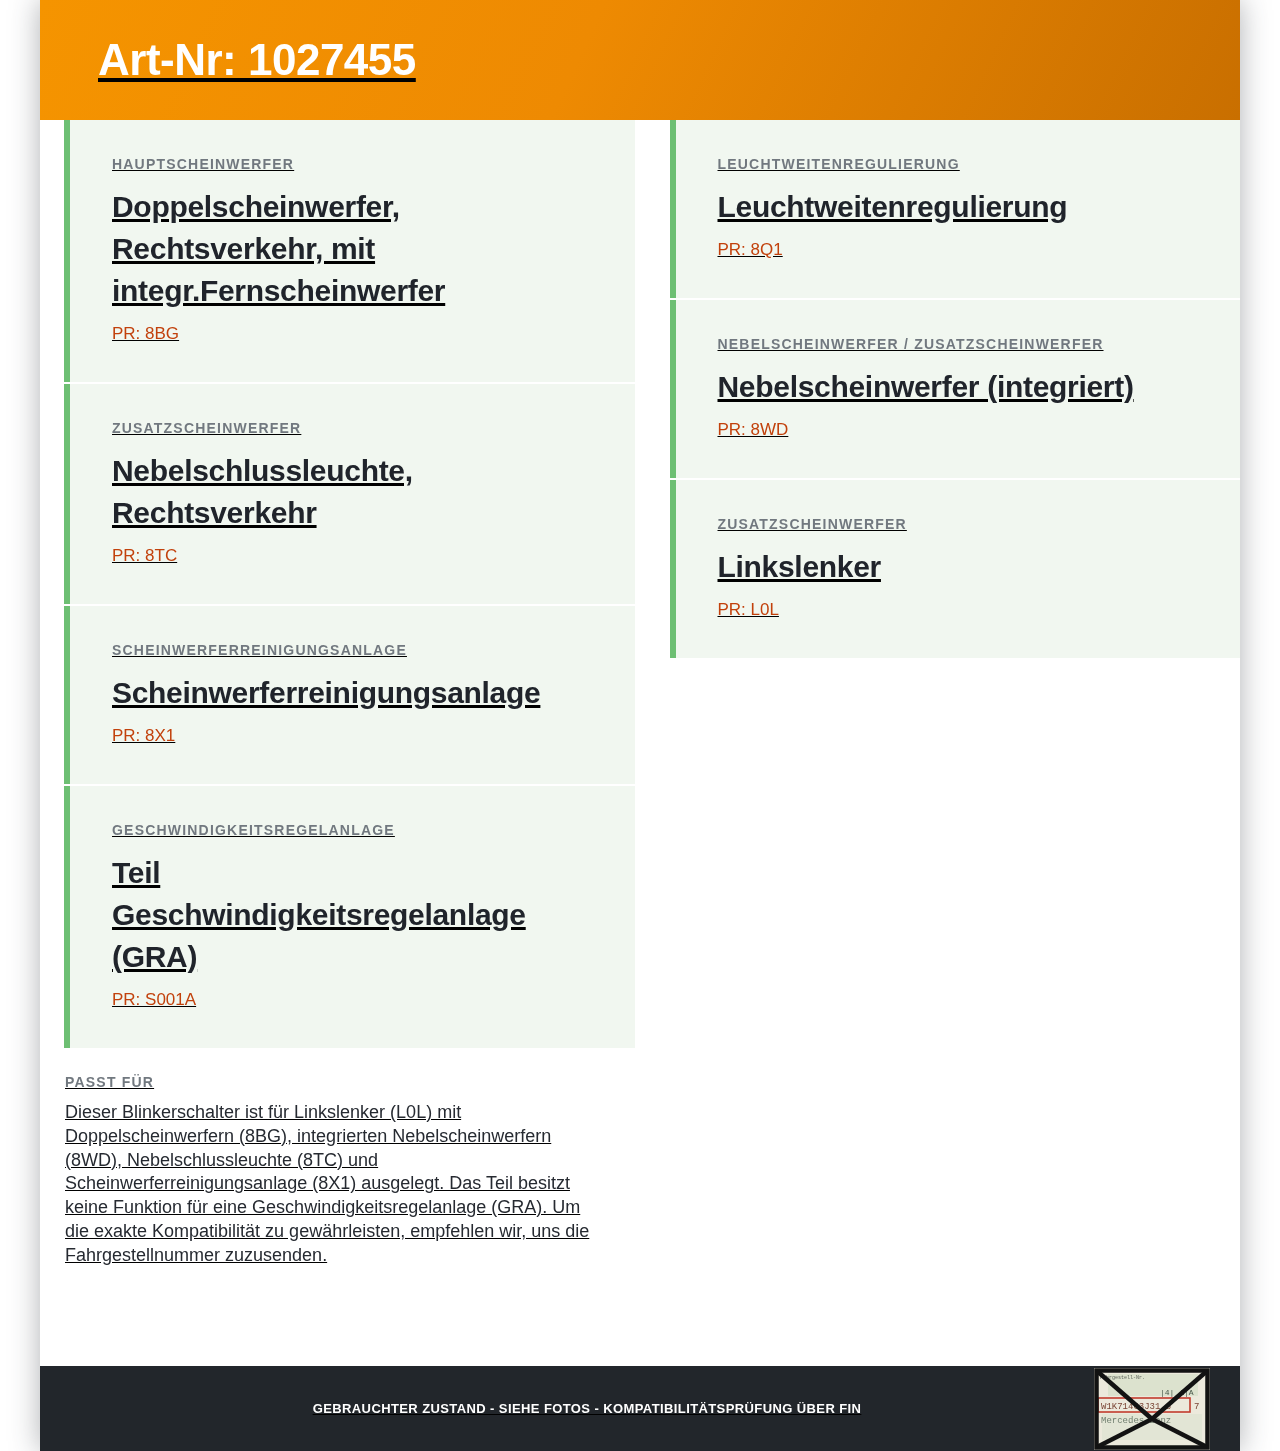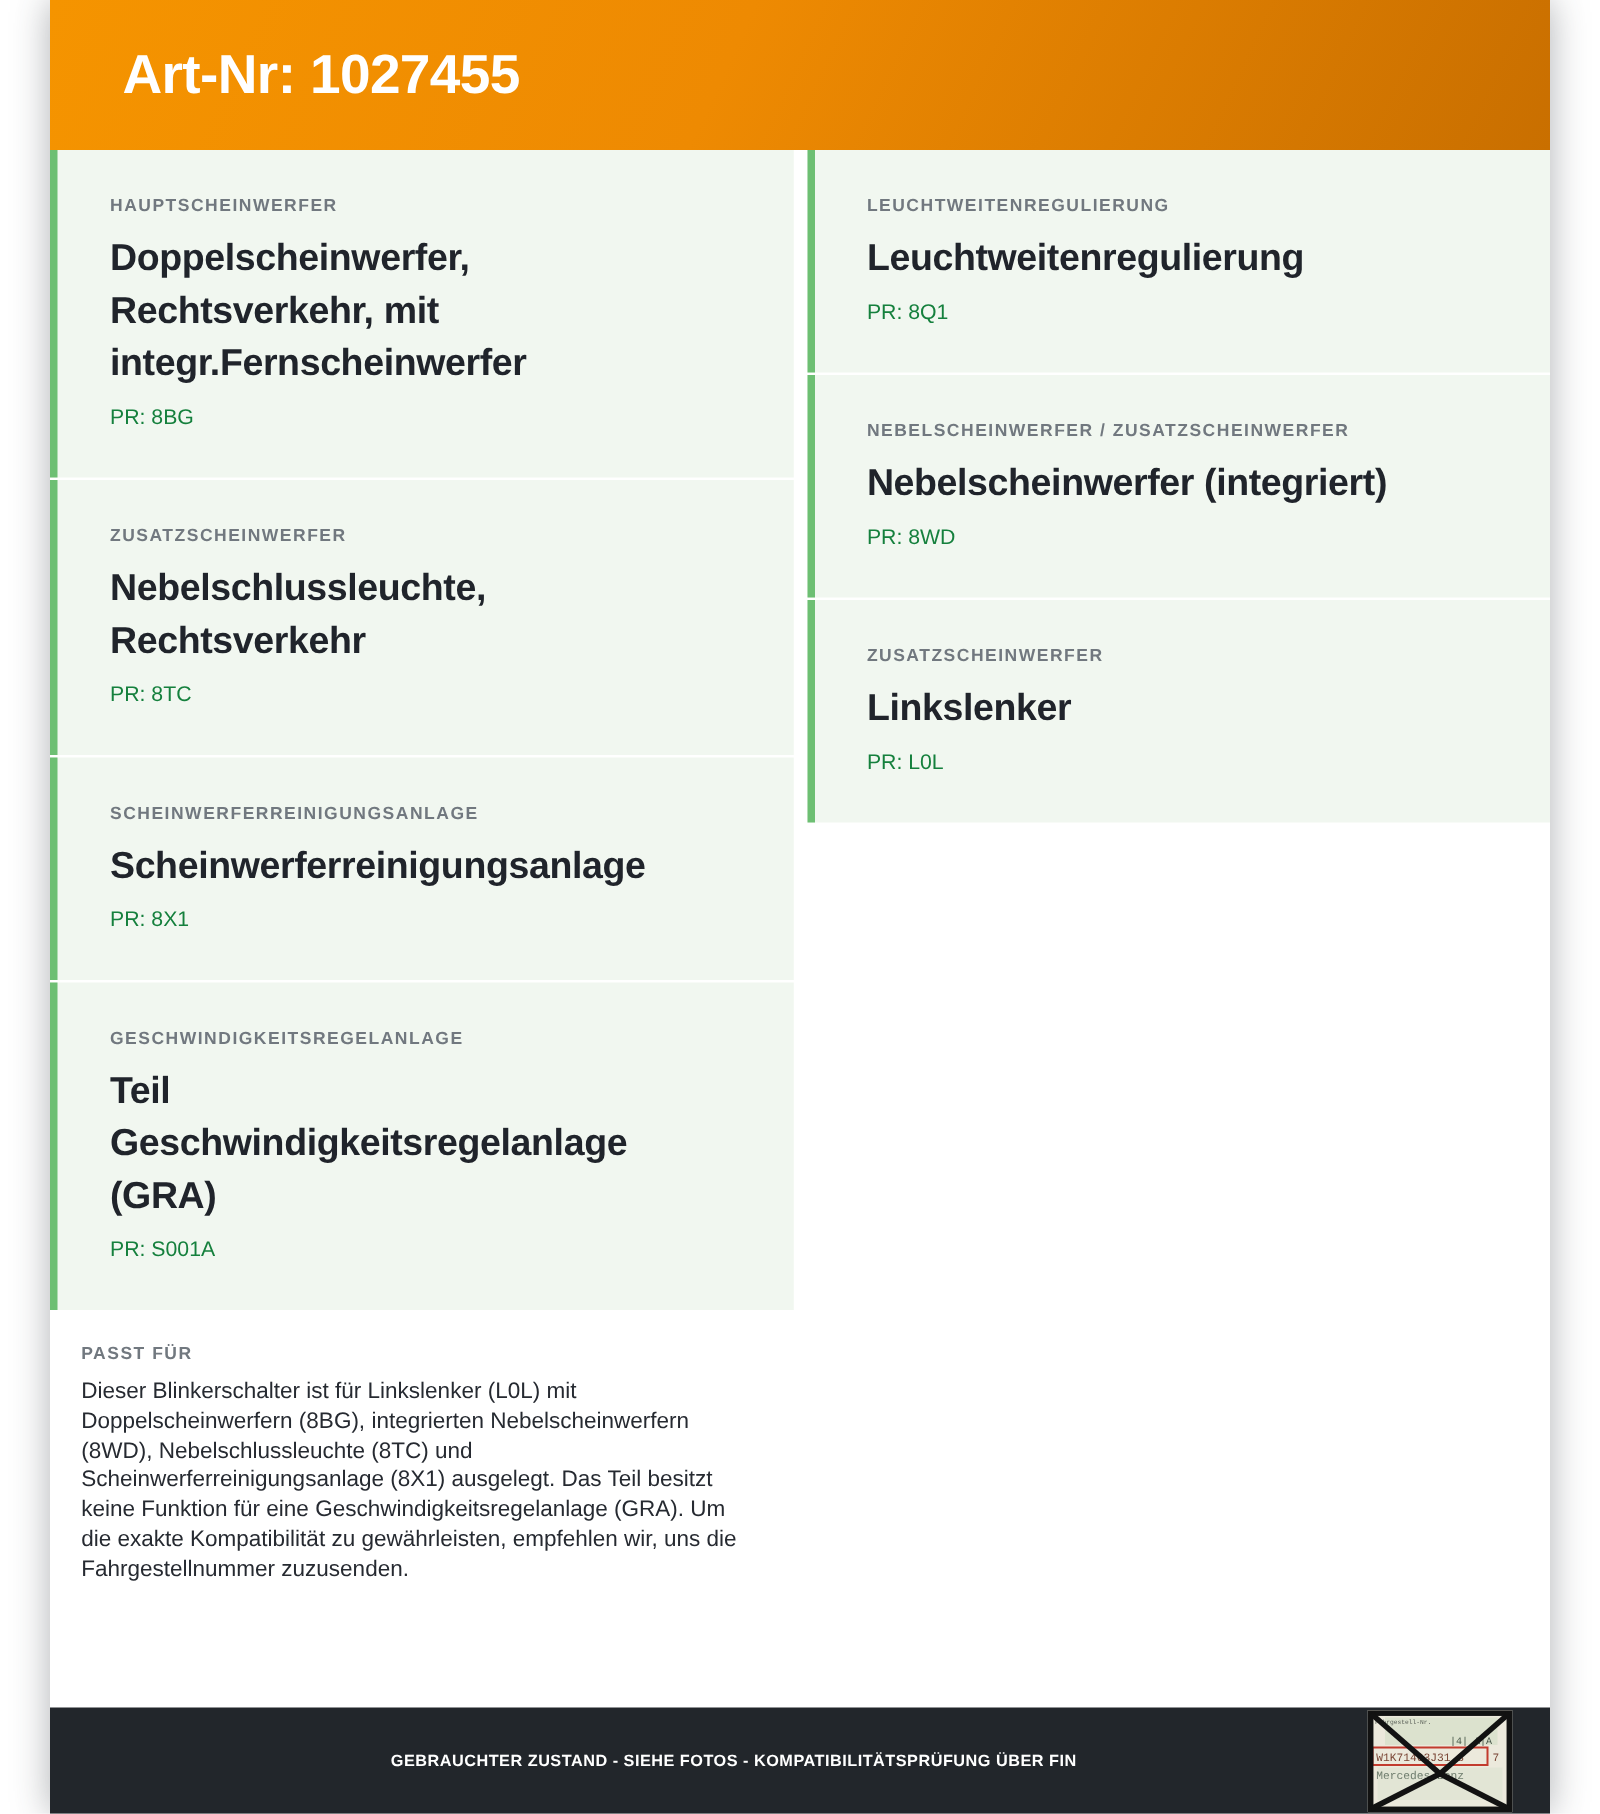--- a/index.html
+++ b/index.html
@@ -12,20 +12,21 @@
     font-family: "Liberation Sans", sans-serif;
   }
   .page-shell {
     width: 1200px;
     margin: 0 40px;
     min-height: 1451px;
     background: #ffffff;
     box-shadow: 0 0 28px rgba(45, 50, 58, 0.38);
     display: flex;
     flex-direction: column;
+    text-decoration: underline;
   }
   
   .header {
     height: 120px;
     flex: none;
     background: linear-gradient(115deg, #f59400 0%, #ee8a02 45%, #c96f00 100%);
     display: flex;
     align-items: center;
     padding-left: 58px;
     box-sizing: border-box;
@@ -45,20 +46,21 @@
     column-gap: 11px;
     align-items: start;
     background: #ffffff;
   }
   .col { display: flex; flex-direction: column; }
   .card {
     background: #f1f7f0;
     border-left: 6px solid #6dbf73;
     padding: 36px 40px 38px 42px;
     box-sizing: border-box;
+    margin-left: 24px;
   }
   .card + .card { margin-top: 2px; }
   .card-label, .note-label {
     font-size: 14px;
     font-weight: 700;
     letter-spacing: 1.2px;
     color: #71787f;
     line-height: 17px;
   }
   .card-title {
@@ -68,21 +70,21 @@
     color: #20242b;
     line-height: 1.4;
     letter-spacing: -0.3px;
     max-width: 452px;
     overflow-wrap: break-word;
     word-break: break-word;
   }
   .card-pr {
     margin-top: 12px;
     font-size: 17px;
-    color: #15803d;
+    color: #c2410c;
     line-height: 20px;
   }
   
   .note-card {
     background: #ffffff;
     padding: 26px 28px 30px 25px;
     box-sizing: border-box;
   }
   .note-text {
     margin-top: 10px;

